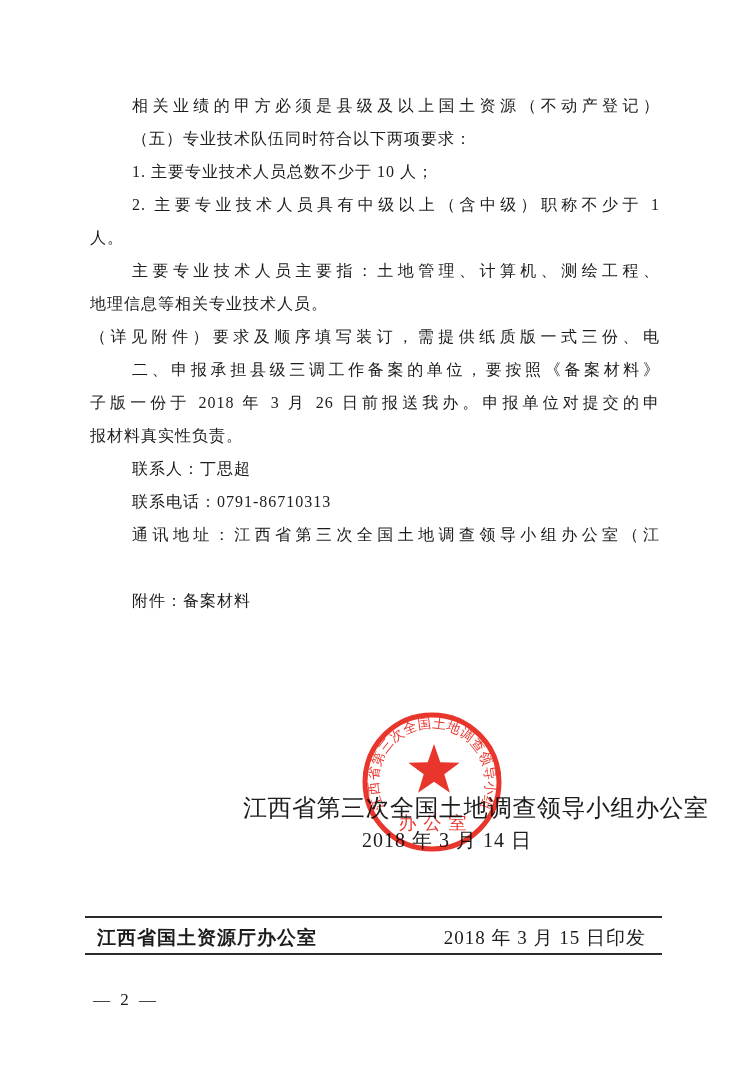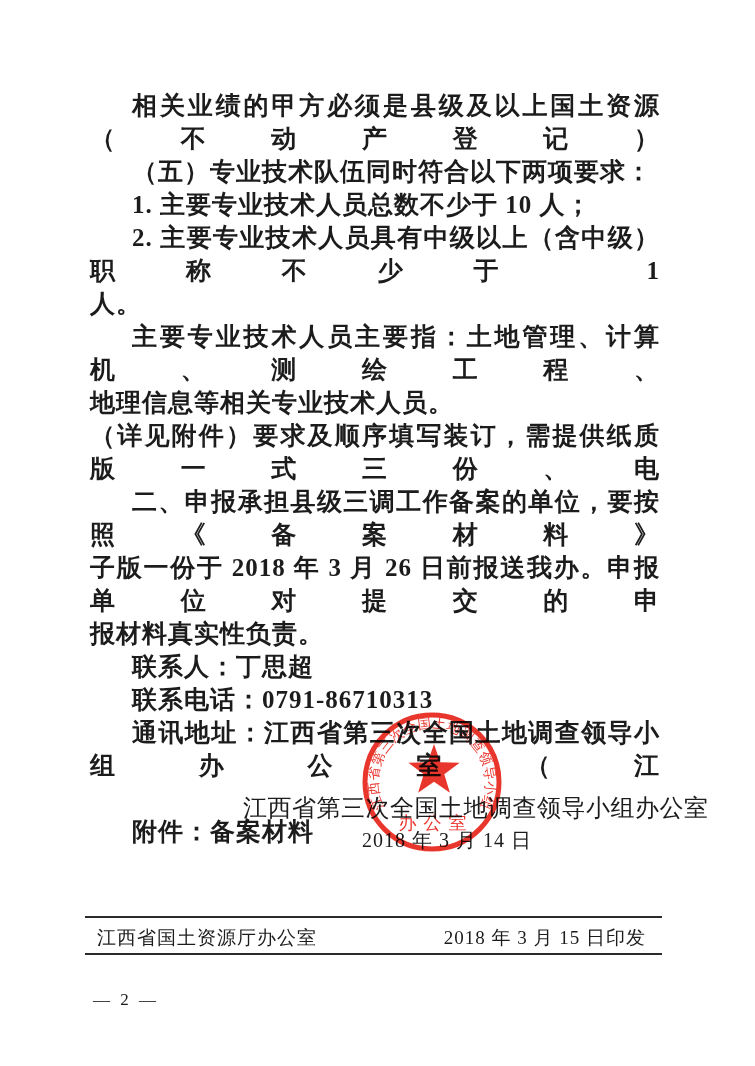--- a/index.html
+++ b/index.html
@@ -14,24 +14,23 @@
     background: #ffffff;
     overflow: hidden;
     font-family: "Liberation Serif", "DejaVu Serif", serif;
     color: #1c1c1c;
   }
   .body-text {
     position: absolute;
     left: 90px;
     top: 89px;
     width: 570px;
-    font-size: 25px;
+    font-size: 16px;
     line-height: 33px;
     letter-spacing: 1px;
-    font-weight: bold;
   }
   .line {
     min-height: 33px;
     white-space: nowrap;
   }
   .line.indent { text-indent: 42px; }
   .line.jfull {
     white-space: normal;
     text-align: justify;
     text-align-last: justify;
@@ -76,21 +75,21 @@
     left: 85px;
     top: 925px;
     width: 577px;
     display: flex;
     justify-content: space-between;
     align-items: center;
     font-size: 19px;
     letter-spacing: 1px;
     white-space: nowrap;
   }
-  .footer-row .issuer { padding-left: 12px; }
+  .footer-row .issuer { padding-left: 12px; font-weight: bold; }
   .footer-row .printdate { padding-right: 16px; }
   .page-number {
     position: absolute;
     left: 93px;
     top: 990px;
     font-size: 17px;
     letter-spacing: 3px;
     white-space: nowrap;
   }
 </style>

